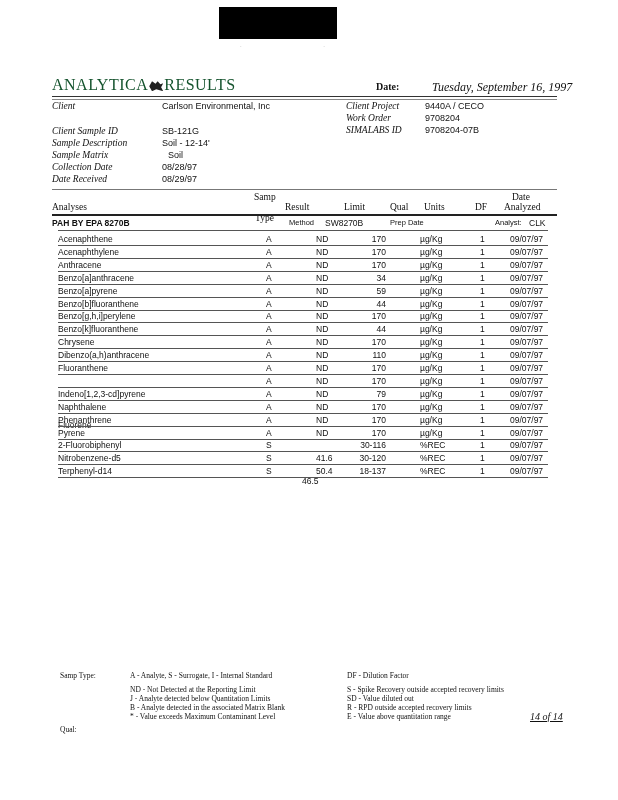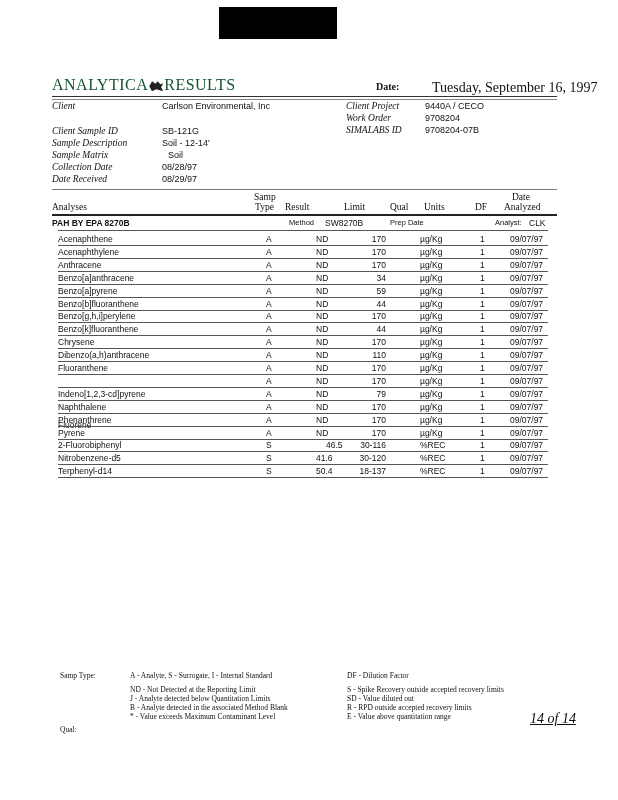--- a/index.html
+++ b/index.html
@@ -2,30 +2,30 @@
 <html><head>
   <meta charset="utf-8">
   <style>
     html, body { margin:0; padding:0; background:#ffffff; }
     body { width:618px; height:800px; position:relative; overflow:hidden; font-family:"Liberation Sans", sans-serif; color:#111; }
     .redact { position:absolute; left:219px; top:7px; width:118px; height:32px; background:#000; }
     .specks { position:absolute; left:240px; top:42px; font-size:6px; color:#999; letter-spacing:40px; }
     .title { position:absolute; left:52px; top:76px; font-family:"Liberation Serif", serif; font-size:16px; letter-spacing:0.5px; color:#14532d; }
     .title .leaf { display:inline-block; width:14px; height:10px; background:#222; clip-path:polygon(0 50%,20% 0,45% 25%,60% 0,80% 30%,100% 20%,85% 60%,100% 100%,50% 80%,20% 100%); vertical-align:middle; margin:0 1px; }
     .date-label { position:absolute; left:376px; top:81px; font-family:"Liberation Serif", serif; font-weight:bold; font-size:10px; }
-    .date-value { position:absolute; left:432px; top:80px; font-family:"Liberation Serif", serif; font-size:14px; }
+    .date-value { position:absolute; left:432px; top:80px; font-family:"Liberation Serif", serif; font-style:italic; font-size:12px; }
     .hr { position:absolute; left:52px; width:505px; background:#333; }
     .info { position:absolute; font-size:9px; font-family:"Liberation Sans", sans-serif; }
     .info .lbl { font-style:italic; font-family:"Liberation Serif", serif; font-size:9.5px; }
     .row { position:absolute; height:12px; line-height:12px; font-size:8.5px; }
     .tbl-head { position:absolute; font-family:"Liberation Serif", serif; font-size:9.5px; }
     .cell { position:absolute; top:0; white-space:nowrap; }
     .line { position:absolute; left:52px; width:505px; height:1px; background:#555; }
     .legend { position:absolute; font-family:"Liberation Serif", serif; font-size:7.5px; line-height:9px; }
-    .page-num { position:absolute; left:530px; top:711px; font-family:"Liberation Serif", serif; font-style:italic; font-size:14px;text-decoration:underline; }
+    .page-num { position:absolute; left:530px; top:711px; font-family:"Liberation Serif", serif; font-style:italic; font-size:10px;text-decoration:underline; }
   </style>
 </head>
 <body>
 
 <div class="redact"></div>
 <div class="specks">. .</div>
 
 <div class="title">
   <span>ANALYTICA</span><span class="leaf"></span><span>RESULTS</span>
 </div>
@@ -73,21 +73,21 @@
   <div style="position:absolute;top:24px;width:220px;">
     <span class="lbl" style="position:absolute;left:0;">SIMALABS ID</span>
     <span style="position:absolute;left:79px;">9708204-07B</span>
   </div>
 </div>
 
 <div class="hr" style="top:189px;height:1px;background:#777;"></div>
 
 <div class="tbl-head" style="left:52px;top:202px;">Analyses</div>
 <div class="tbl-head" style="left:254px;top:192px;">Samp</div>
-<div class="tbl-head" style="left:255px;top:202px;">Type</div>
+<div class="tbl-head" style="left:255px;top:213px;">Type</div>
 <div class="tbl-head" style="left:285px;top:202px;">Result</div>
 <div class="tbl-head" style="left:344px;top:202px;">Limit</div>
 <div class="tbl-head" style="left:390px;top:202px;">Qual</div>
 <div class="tbl-head" style="left:424px;top:202px;">Units</div>
 <div class="tbl-head" style="left:475px;top:202px;">DF</div>
 <div class="tbl-head" style="left:512px;top:192px;">Date</div>
 <div class="tbl-head" style="left:504px;top:202px;">Analyzed</div>
 <div class="hr" style="top:214px;height:2px;background:#222;"></div>
 
 <div class="row" style="left:52px;top:217px;width:505px;font-size:8.5px;">
@@ -257,21 +257,21 @@
       <span class="cell" style="left: 258px;">ND</span>
       <span class="cell" style="right: 162px;">170</span>
       <span class="cell" style="left: 362px;">µg/Kg</span>
       <span class="cell" style="left: 422px;">1</span>
       <span class="cell" style="left: 452px;">09/07/97</span>
     </div>
     <div class="line" style="left: 58px; width: 490px; top: 438.5px;"></div>
     <div class="row" style="left: 58px; top: 439.4px; width: 490px;">
       <span class="cell" style="left: 0px;">2-Fluorobiphenyl</span>
       <span class="cell" style="left: 208px;">S</span>
-      <span class="cell" style="left: 268px;">46.5</span>
+      <span class="cell" style="left: 244px; margin-top: 36px;">46.5</span>
       <span class="cell" style="right: 162px;">30-116</span>
       <span class="cell" style="left: 362px;">%REC</span>
       <span class="cell" style="left: 422px;">1</span>
       <span class="cell" style="left: 452px;">09/07/97</span>
     </div>
     <div class="line" style="left: 58px; width: 490px; top: 451.4px;"></div>
     <div class="row" style="left: 58px; top: 452.3px; width: 490px;">
       <span class="cell" style="left: 0px;">Nitrobenzene-d5</span>
       <span class="cell" style="left: 208px;">S</span>
       <span class="cell" style="left: 258px;">41.6</span>
@@ -292,21 +292,21 @@
     </div>
     <div class="line" style="left: 58px; width: 490px; top: 477.2px;"></div>
   </div>
 
 <div class="legend" style="left:60px;top:671px;">Samp Type:</div>
 <div class="legend" style="left:130px;top:671px;">A - Analyte, S - Surrogate, I - Internal Standard</div>
 <div class="legend" style="left:60px;top:685px;margin-top:40px;">Qual:</div>
 <div class="legend" style="left:130px;top:685px;">
   <div>ND - Not Detected at the Reporting Limit</div>
   <div>J - Analyte detected below Quantitation Limits</div>
-  <div>B - Analyte detected in the associated Method Blank</div>
+  <div>B - Analyte detected in the associated Matrix Blank</div>
   <div>* - Value exceeds Maximum Contaminant Level</div>
 </div>
 <div class="legend" style="left:347px;top:671px;">DF - Dilution Factor</div>
 <div class="legend" style="left:347px;top:685px;">
   <div>S - Spike Recovery outside accepted recovery limits</div>
   <div>SD - Value diluted out</div>
   <div>R - RPD outside accepted recovery limits</div>
   <div>E - Value above quantitation range</div>
 </div>
 <div class="page-num">14 of 14</div>

